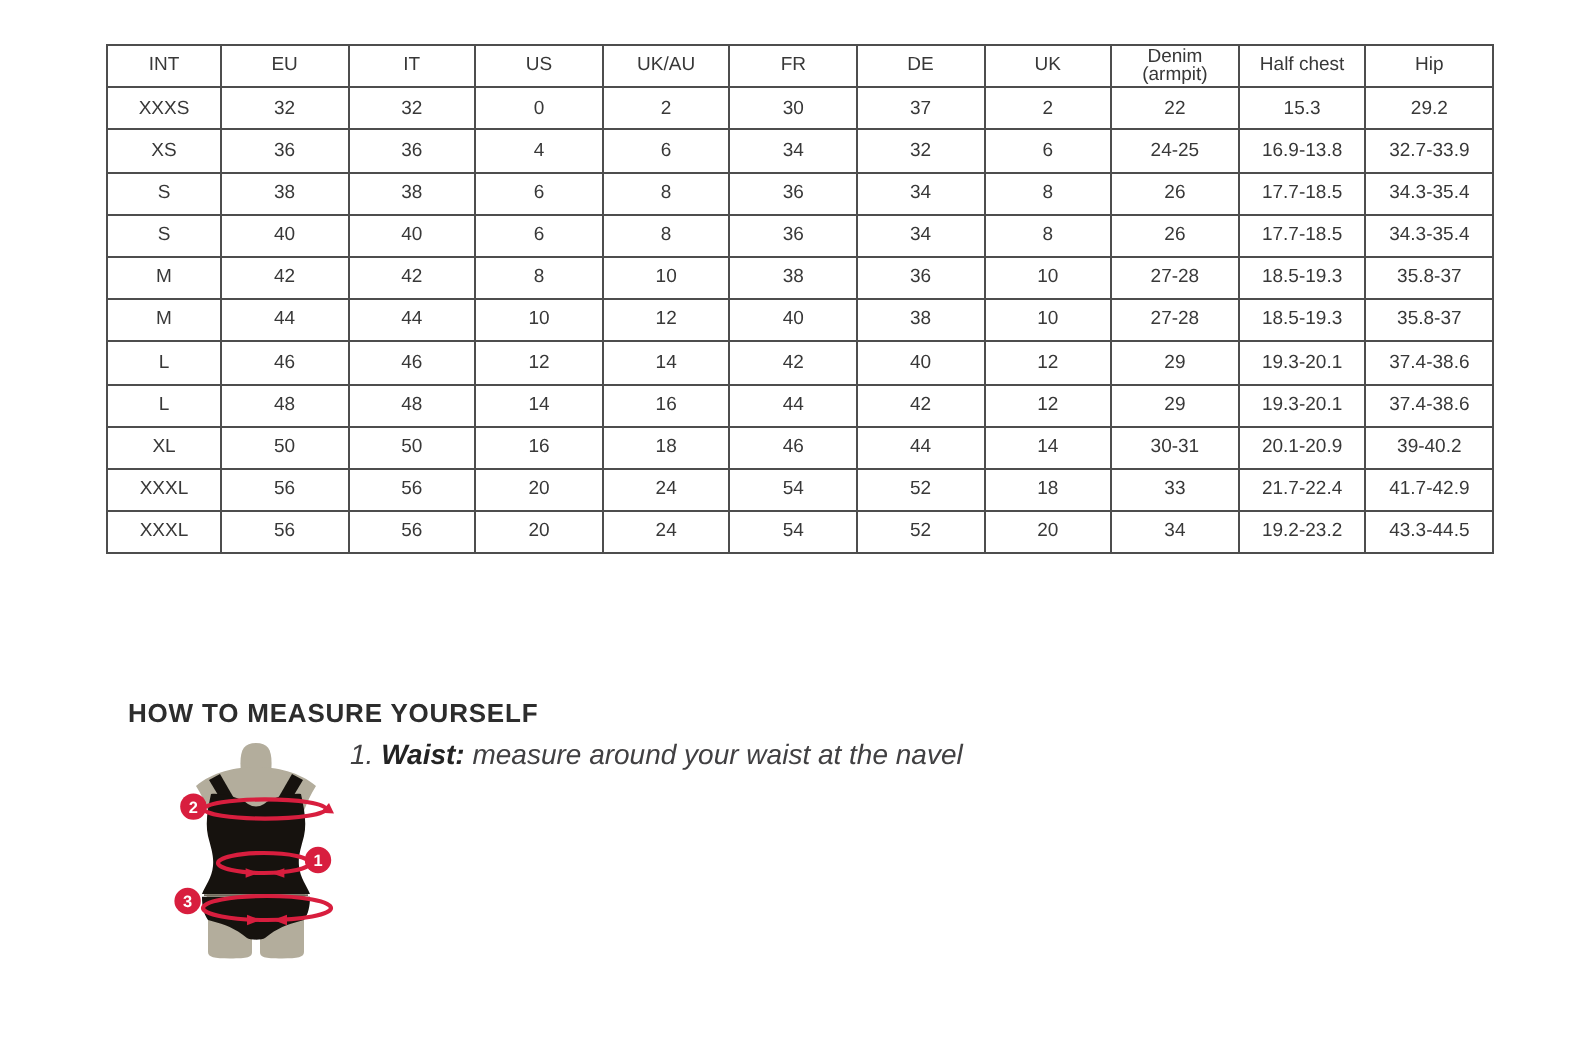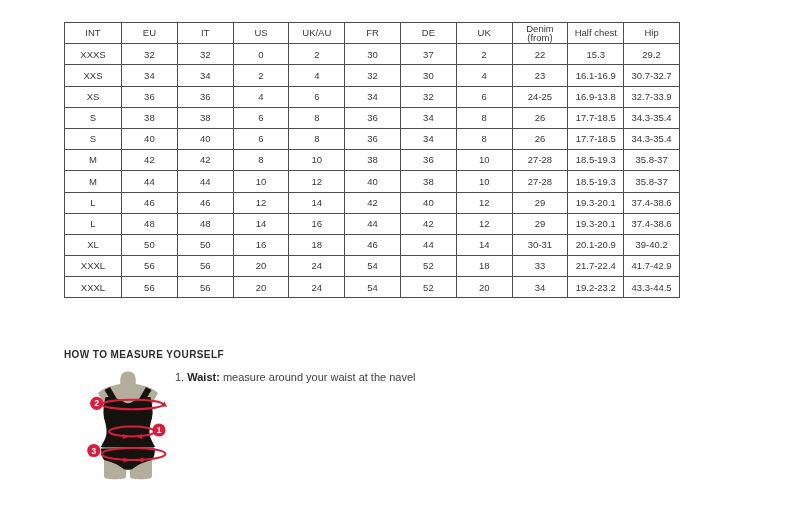--- a/index.html
+++ b/index.html
@@ -11,38 +11,38 @@
     --body-text:#414042;
     --heading-text:#2d2d2d;
   }
   *{box-sizing:border-box;}
   html,body{margin:0;padding:0;}
   body{
     width:798px;height:519px;background:#ffffff;position:relative;
     font-family:"Liberation Sans", sans-serif;overflow:hidden;
   }
   table.size-table{
-    position:absolute;left:64px;top:22px;width:616px;
+    position:absolute;left:53px;top:22px;width:694px;
     border-collapse:collapse;table-layout:fixed;
   }
   table.size-table th, table.size-table td{
     border:1px solid var(--table-border);
     font-weight:400;font-size:9.5px;color:var(--table-text);
     text-align:center;vertical-align:middle;
     height:21.2px;padding:0;line-height:1;
   }
   table.size-table th:first-child{width:57px;}
   .measure-title{
     position:absolute;left:64px;top:349px;
-    font-size:10px;font-weight:700;letter-spacing:.4px;
+    font-size:13px;font-weight:700;letter-spacing:.4px;
     color:var(--heading-text);
   }
   .steps{
     position:absolute;left:175px;top:372px;width:430px;
-    font-size:11px;color:var(--body-text);
+    font-size:14px;color:var(--body-text);font-style:italic;
   }
   .step{height:14.6px;line-height:11px;white-space:nowrap;}
   .step b{color:#232323;font-weight:700;}
   .figure-wrap{position:absolute;left:84px;top:370px;width:88px;height:112px;}
   .skin{fill:var(--mannequin-skin);}
   .cloth{fill:var(--garment-black);}
   .tape{fill:none;stroke:var(--accent-red);stroke-width:2.1;}
   .tape-fill{fill:var(--accent-red);}
   .hemline{stroke:#6f6a5c;stroke-width:.9;fill:none;}
   .badge circle{fill:var(--accent-red);}
@@ -58,51 +58,38 @@
   <thead>
     <tr>
         <th>INT</th>
         <th>EU</th>
         <th>IT</th>
         <th>US</th>
         <th>UK/AU</th>
         <th>FR</th>
         <th>DE</th>
         <th>UK</th>
-        <th>Denim (from)</th>
+        <th>Denim (armpit)</th>
         <th>Half chest</th>
         <th>Hip</th>
       </tr>
   </thead>
   <tbody>
       <tr>
         <td>XXXS</td>
         <td>32</td>
         <td>32</td>
         <td>0</td>
         <td>2</td>
         <td>30</td>
         <td>37</td>
         <td>2</td>
         <td>22</td>
         <td>15.3</td>
         <td>29.2</td>
-      </tr>
-      <tr>
-        <td>XXS</td>
-        <td>34</td>
-        <td>34</td>
-        <td>2</td>
-        <td>4</td>
-        <td>32</td>
-        <td>30</td>
-        <td>4</td>
-        <td>23</td>
-        <td>16.1-16.9</td>
-        <td>30.7-32.7</td>
       </tr>
       <tr>
         <td>XS</td>
         <td>36</td>
         <td>36</td>
         <td>4</td>
         <td>6</td>
         <td>34</td>
         <td>32</td>
         <td>6</td>

